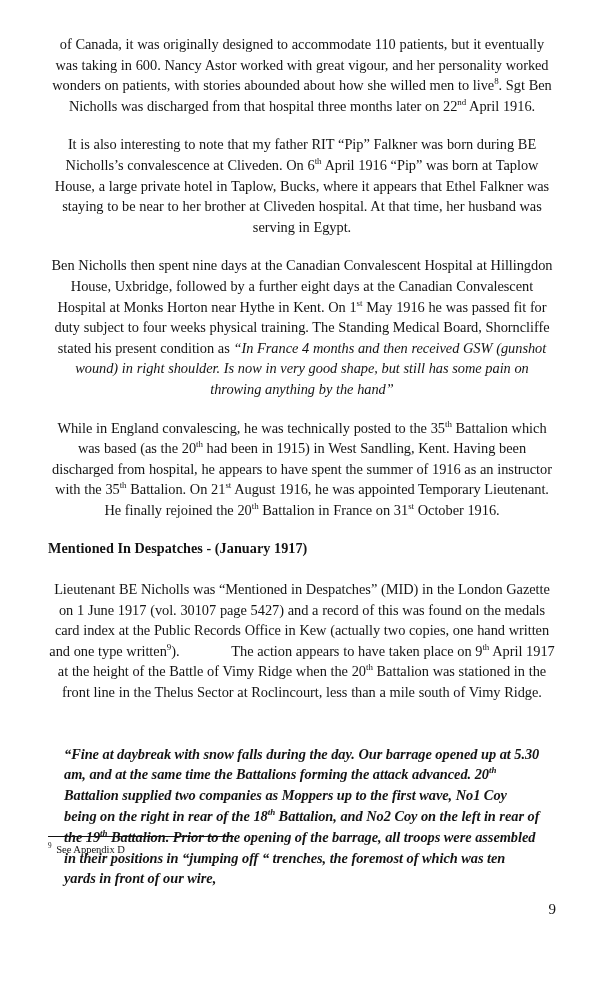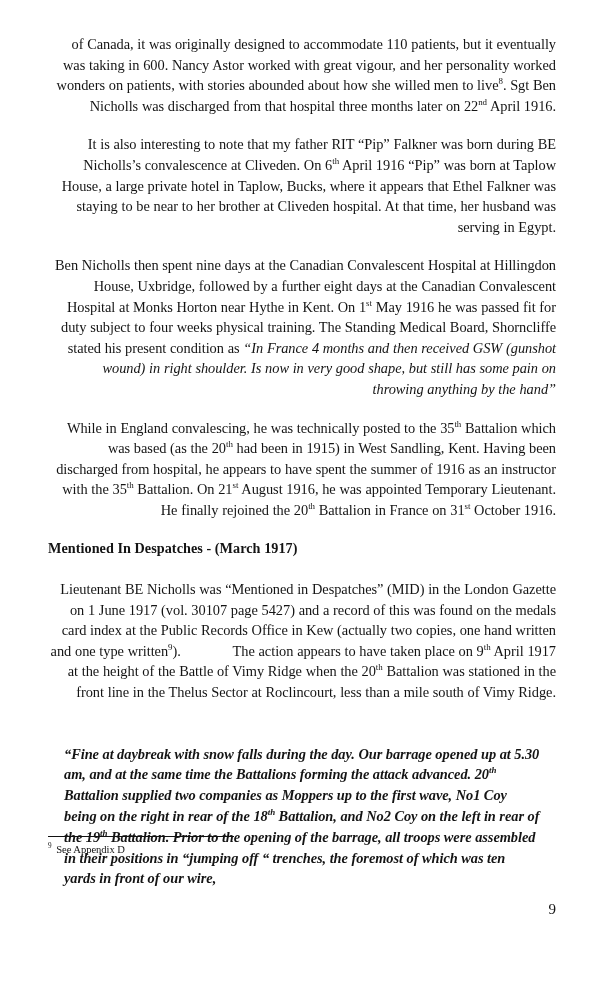--- a/index.html
+++ b/index.html
@@ -26,21 +26,21 @@
   .body-col {
     position: absolute;
     left: 48px;
     top: 34px;
     width: 508px;
   }
   p.para {
     margin: 0 0 18px 0;
     font-size: 14.4px;
     line-height: 20.6px;
-    text-align: right;
+    text-align: center;
     letter-spacing: -0.05px;
     word-spacing: 0.2px;
   }
   h2.heading {
     margin: 6px 0 20px 0;
     font-size: 14.2px;
     line-height: 20.6px;
     font-weight: bold;
     letter-spacing: 0.05px;
   }
@@ -100,21 +100,21 @@
   <div class="body-col">
 
     <p class="para">of Canada, it was originally designed to accommodate 110 patients, but it eventually was taking in 600. Nancy Astor worked with great vigour, and her personality worked wonders on patients, with stories abounded about how she willed men to live<sup>8</sup>. Sgt Ben Nicholls was discharged from that hospital three months later on 22<sup>nd</sup> April 1916.</p>
 
     <p class="para">It is also interesting to note that my father RIT “Pip” Falkner was born during BE Nicholls’s convalescence at Cliveden. On 6<sup>th</sup> April 1916 “Pip” was born at Taplow House, a large private hotel in Taplow, Bucks, where it appears that Ethel Falkner was staying to be near to her brother at Cliveden hospital. At that time, her husband was serving in Egypt.</p>
 
     <p class="para">Ben Nicholls then spent nine days at the Canadian Convalescent Hospital at Hillingdon House, Uxbridge, followed by a further eight days at the Canadian Convalescent Hospital at Monks Horton near Hythe in Kent. On 1<sup>st</sup> May 1916 he was passed fit for duty subject to four weeks physical training. The Standing Medical Board, Shorncliffe stated his present condition as <i class="inline-italic">“In France 4 months and then received GSW (gunshot wound) in right shoulder. Is now in very good shape, but still has some pain on throwing anything by the hand”</i></p>
 
     <p class="para">While in England convalescing, he was technically posted to the 35<sup>th</sup> Battalion which was based (as the 20<sup>th</sup> had been in 1915) in West Sandling, Kent. Having been discharged from hospital, he appears to have spent the summer of 1916 as an instructor with the 35<sup>th</sup> Battalion. On 21<sup>st</sup> August 1916, he was appointed Temporary Lieutenant.  He finally rejoined the 20<sup>th</sup> Battalion in France on 31<sup>st</sup> October 1916.</p>
 
-    <h2 class="heading">Mentioned In Despatches  - (March 1917)</h2>
+    <h2 class="heading">Mentioned In Despatches  - (January 1917)</h2>
 
     <p class="para">Lieutenant BE Nicholls  was “Mentioned in Despatches” (MID) in the London Gazette on 1 June 1917 (vol. 30107 page 5427) and a record of this was found on the medals card index at the Public Records Office in Kew (actually two copies, one hand written and one type written<sup>9</sup>). <b class="inline-bold">The action appears</b> to have taken place on 9<sup>th</sup> April 1917 at the height of the Battle of Vimy Ridge when the 20<sup>th</sup> Battalion was stationed in the front line in the Thelus Sector at Roclincourt, less than a mile south of Vimy Ridge.</p>
 
 
     <div class="spacer-gap"></div>
 
     <p class="quote-extract">“Fine at daybreak with snow falls during the day. Our barrage opened up at 5.30 am, and at the same time the Battalions forming the attack advanced. 20<sup>th</sup> Battalion supplied two companies as Moppers up to the first wave, No1 Coy being on the right in rear of the 18<sup>th</sup> Battalion, and No2 Coy on the left in rear of the 19<sup>th</sup> Battalion. Prior to the opening of the barrage, all troops were assembled in their positions in “jumping off “ trenches, the foremost of which was ten yards in front of our wire,</p>
 
   </div>
 

